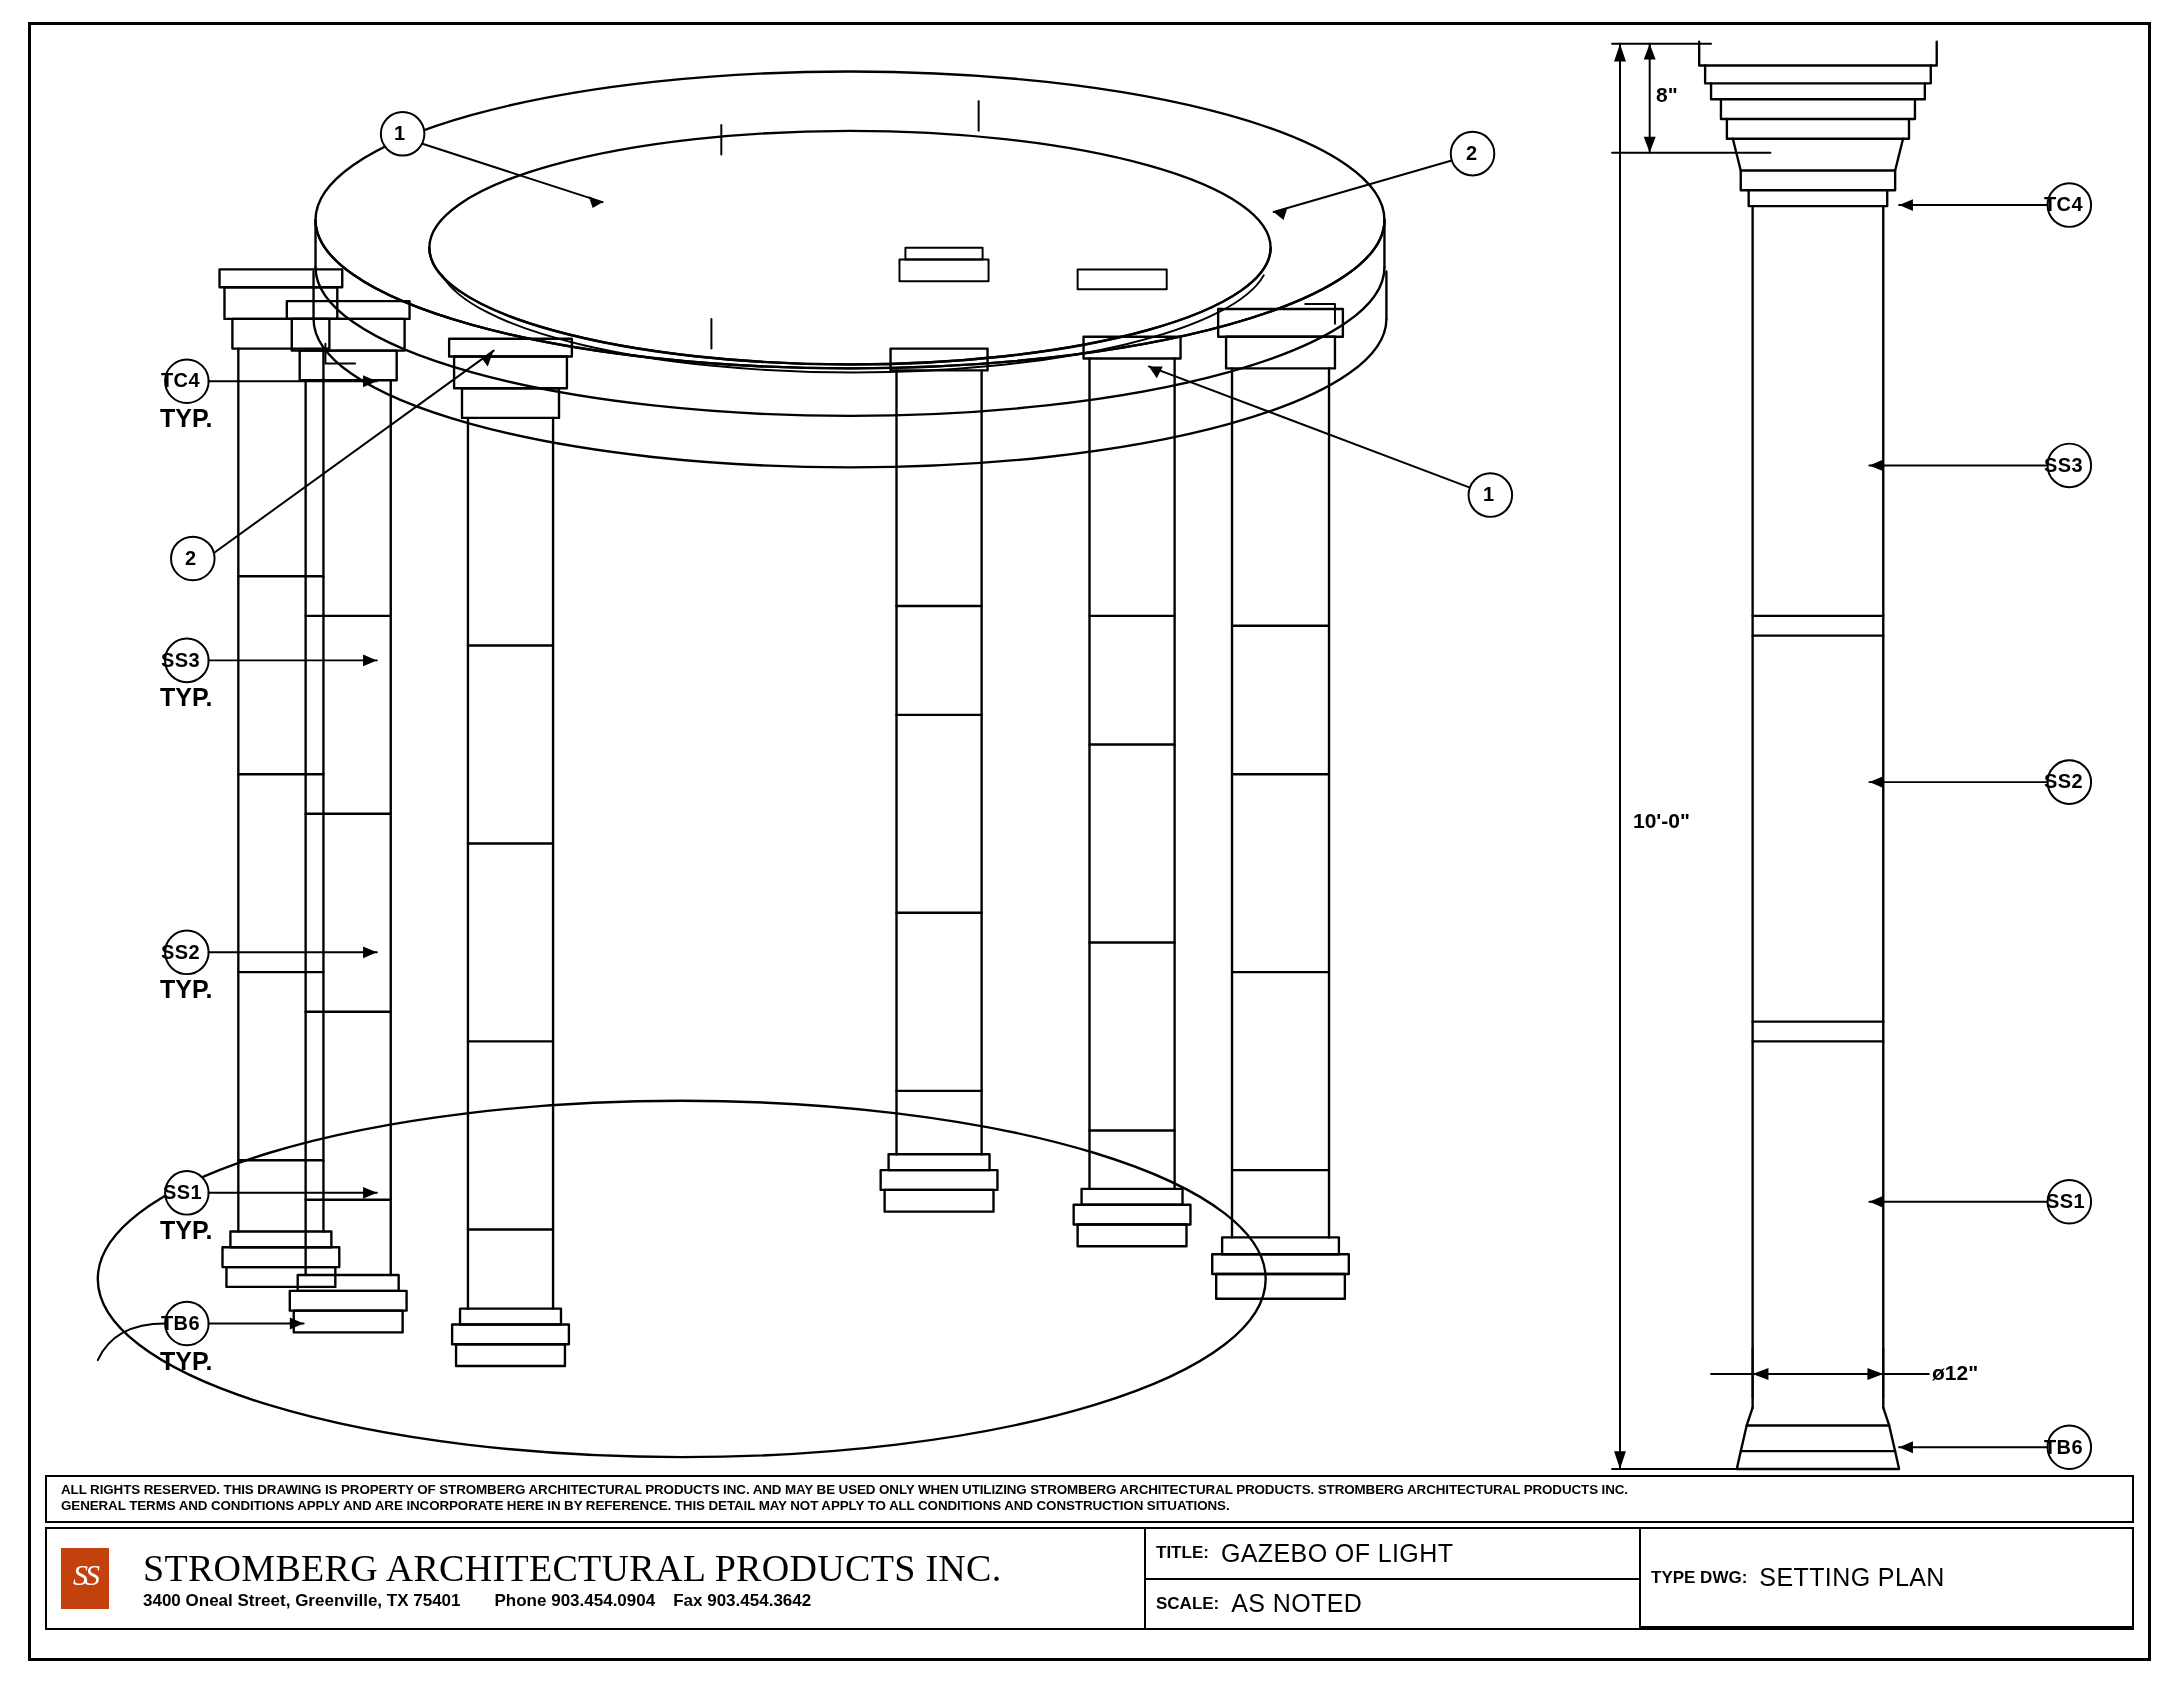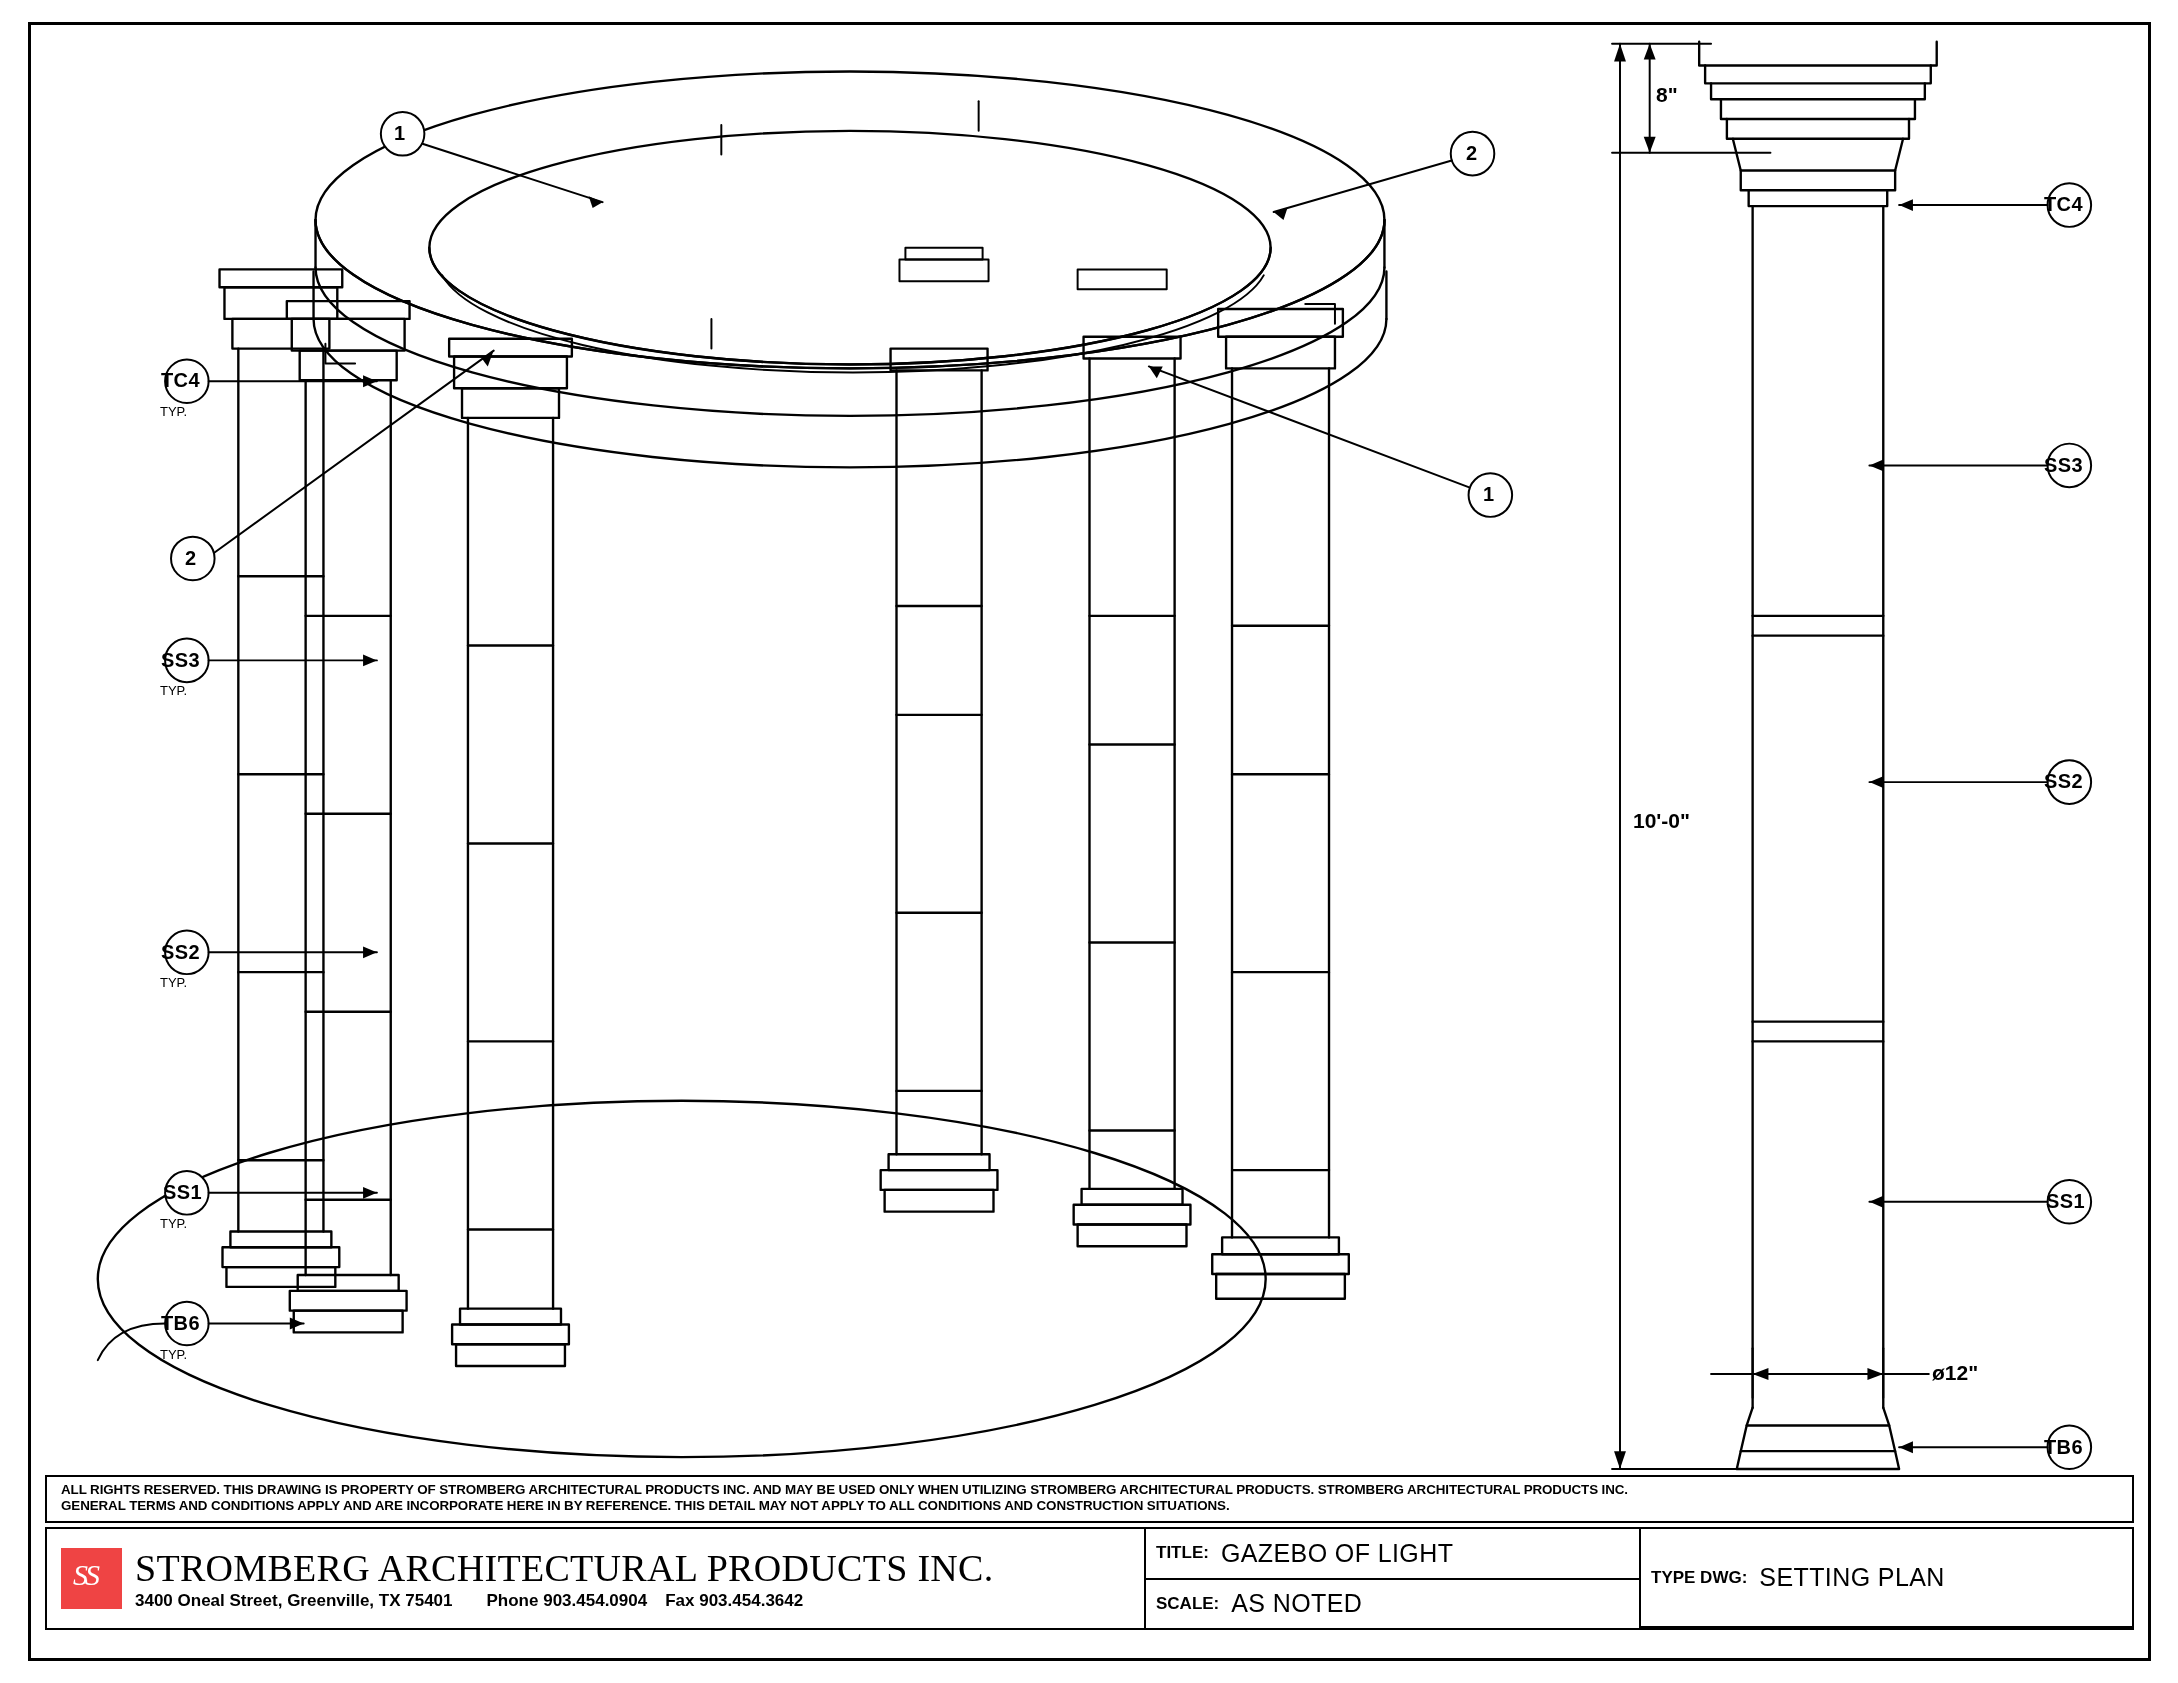--- a/index.html
+++ b/index.html
@@ -65,24 +65,24 @@
   }
   .tb-company {
     width: 1099px;
     border-right: 2px solid #000;
     box-sizing: border-box;
     display: flex;
     align-items: center;
     padding-left: 14px;
   }
   .logo-box {
-    width: 61px;
+    width: 48px;
     height: 61px;
-    background: #ef4444;
-    margin-right: 13px;
+    background: #c2410c;
+    margin-right: 34px;
     position: relative;
     flex: none;
   }
   .logo-box .glyph {
     color: #fff;
     font-family: "Liberation Serif", serif;
     font-style: italic;
     font-size: 30px;
     position: absolute;
     left: 12px;
@@ -149,22 +149,22 @@
   }
   
   .tag-text {
     position: absolute;
     font-size: 20px;
     font-weight: bold;
     letter-spacing: 0.4px;
   }
   .typ-text {
     position: absolute;
-    font-size: 13px;
-    font-weight: normal;
+    font-size: 25px;
+    font-weight: bold;
   }
   .dim-text {
     position: absolute;
     font-size: 21px;
     font-weight: bold;
   }
 </style>
 </head>
 <body>
 

